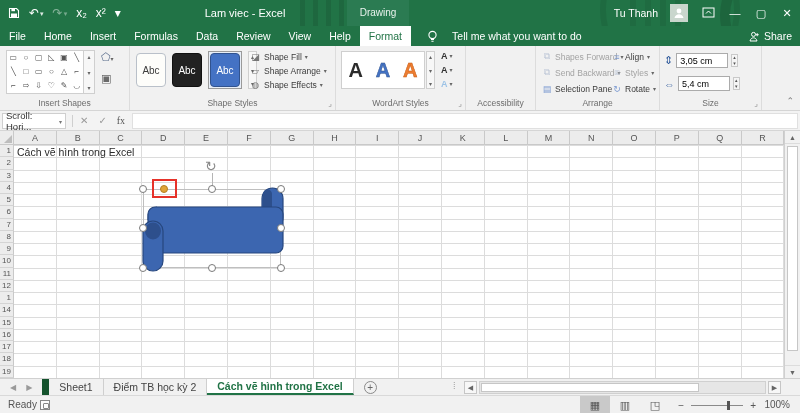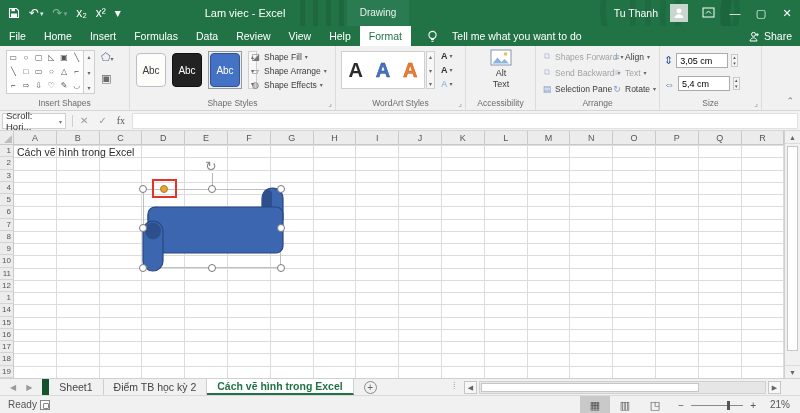--- a/index.html
+++ b/index.html
@@ -323,29 +323,20 @@
         <span class="wam fx3">
             <span>A</span>
             <span class="car">▾</span>
           </span>
       </div>
       <span class="launcher">⌟</span>
       <div class="glabel">WordArt Styles</div>
     </div>
 
     <div class="rgroup g-access">
-      <div class="alt-btn">
-        <svg width="22" height="17" viewBox="0 0 22 17">
-            <rect x="1" y="1" width="20" height="15" fill="#fff" stroke="#8496b0"></rect>
-            <circle cx="15.5" cy="5" r="1.8" fill="#e8c15a"></circle>
-            <path d="M2.5 14.5l5-6 4 4.5 3-3 4.5 4.5z" fill="#8db3e2"></path>
-          </svg>
-        <div>Alt</div>
-        <div>Text</div>
-      </div>
       <div class="glabel">Accessibility</div>
     </div>
 
     <div class="rgroup g-arrange">
       <div class="arr-col arr-l">
           <span class="abtn disabled">
           <span class="ic">⧉</span>
           <span>Shapes Forward</span>
           <span class="car">▾</span>
         </span>
@@ -361,21 +352,21 @@
         </span>
         </div>
       <div class="arr-col arr-r">
           <span class="abtn">
           <span class="ic">≡</span>
           <span>Align</span>
           <span class="car">▾</span>
         </span>
           <span class="abtn disabled">
           <span class="ic">⧈</span>
-          <span>Text</span>
+          <span>Styles</span>
           <span class="car">▾</span>
         </span>
           <span class="abtn">
           <span class="ic">↻</span>
           <span>Rotate</span>
           <span class="car">▾</span>
         </span>
         </div>
       <div class="glabel">Arrange</div>
     </div>
@@ -520,16 +511,16 @@
       <span class="vbtn">▥</span>
       <span class="vbtn">◳</span>
     </div>
     <div class="zoomer">
       <span>−</span>
       <span class="ztrack">
           <span class="zthumb"></span>
         </span>
       <span>+</span>
     </div>
-    <span class="zoomval">21%</span>
+    <span class="zoomval">100%</span>
   </div>
 
 </div>
 
 </body></html>

